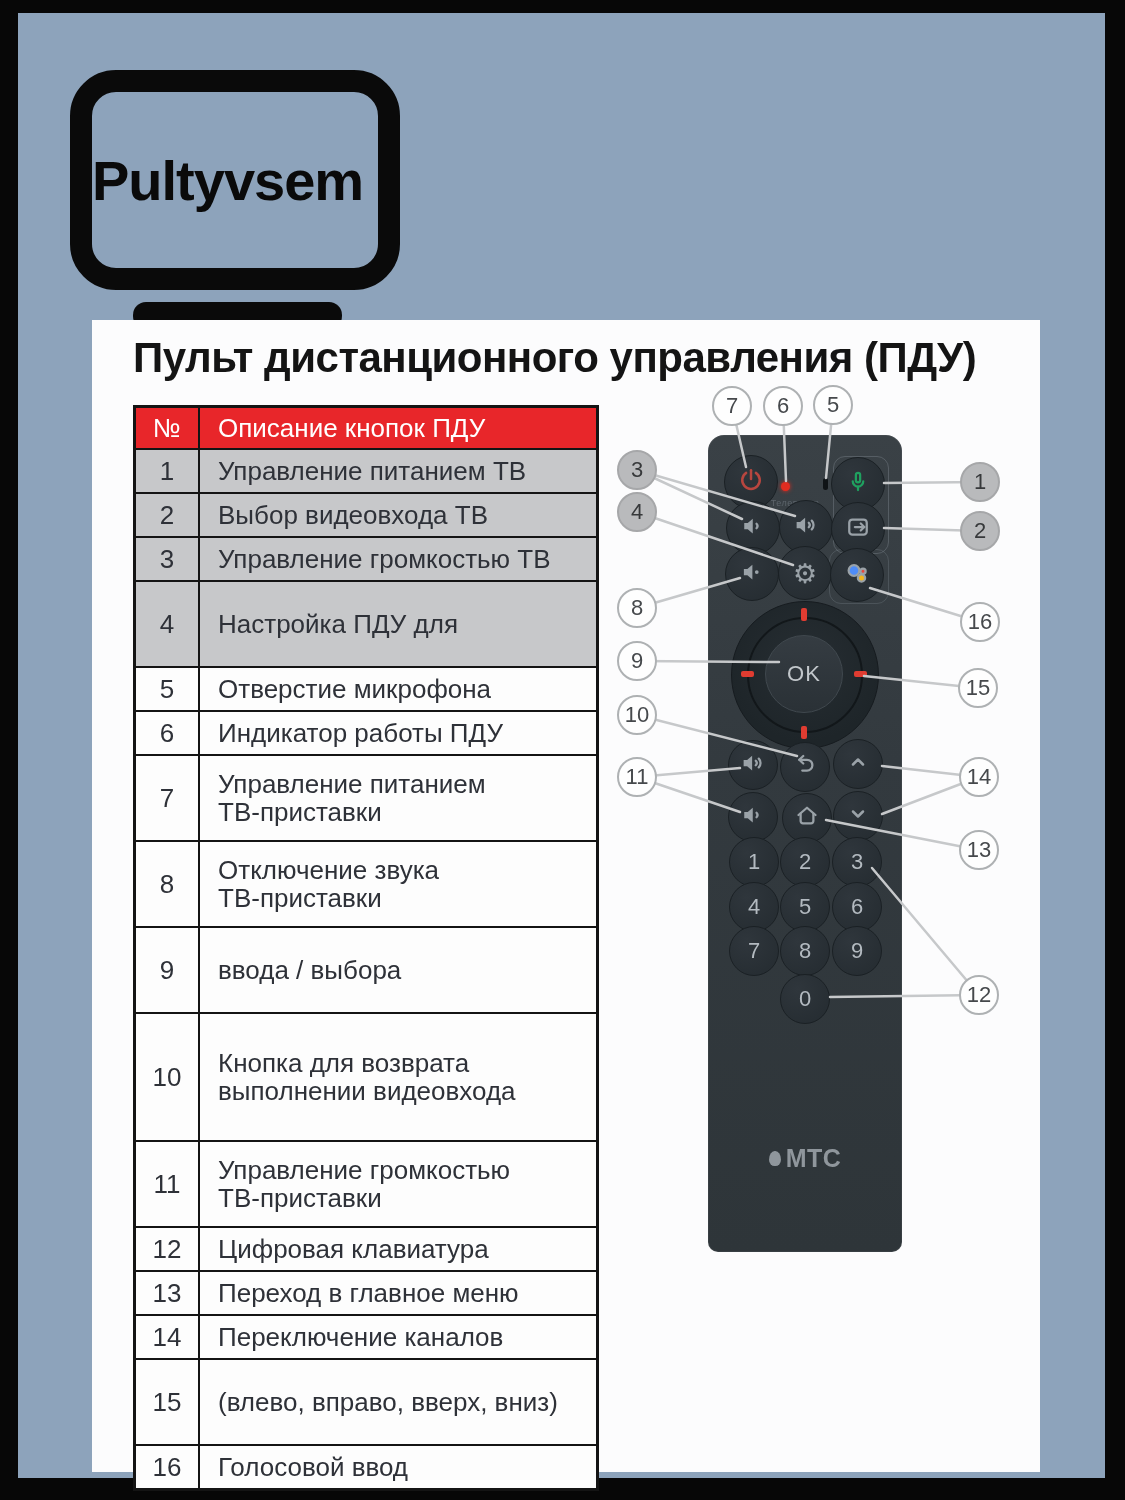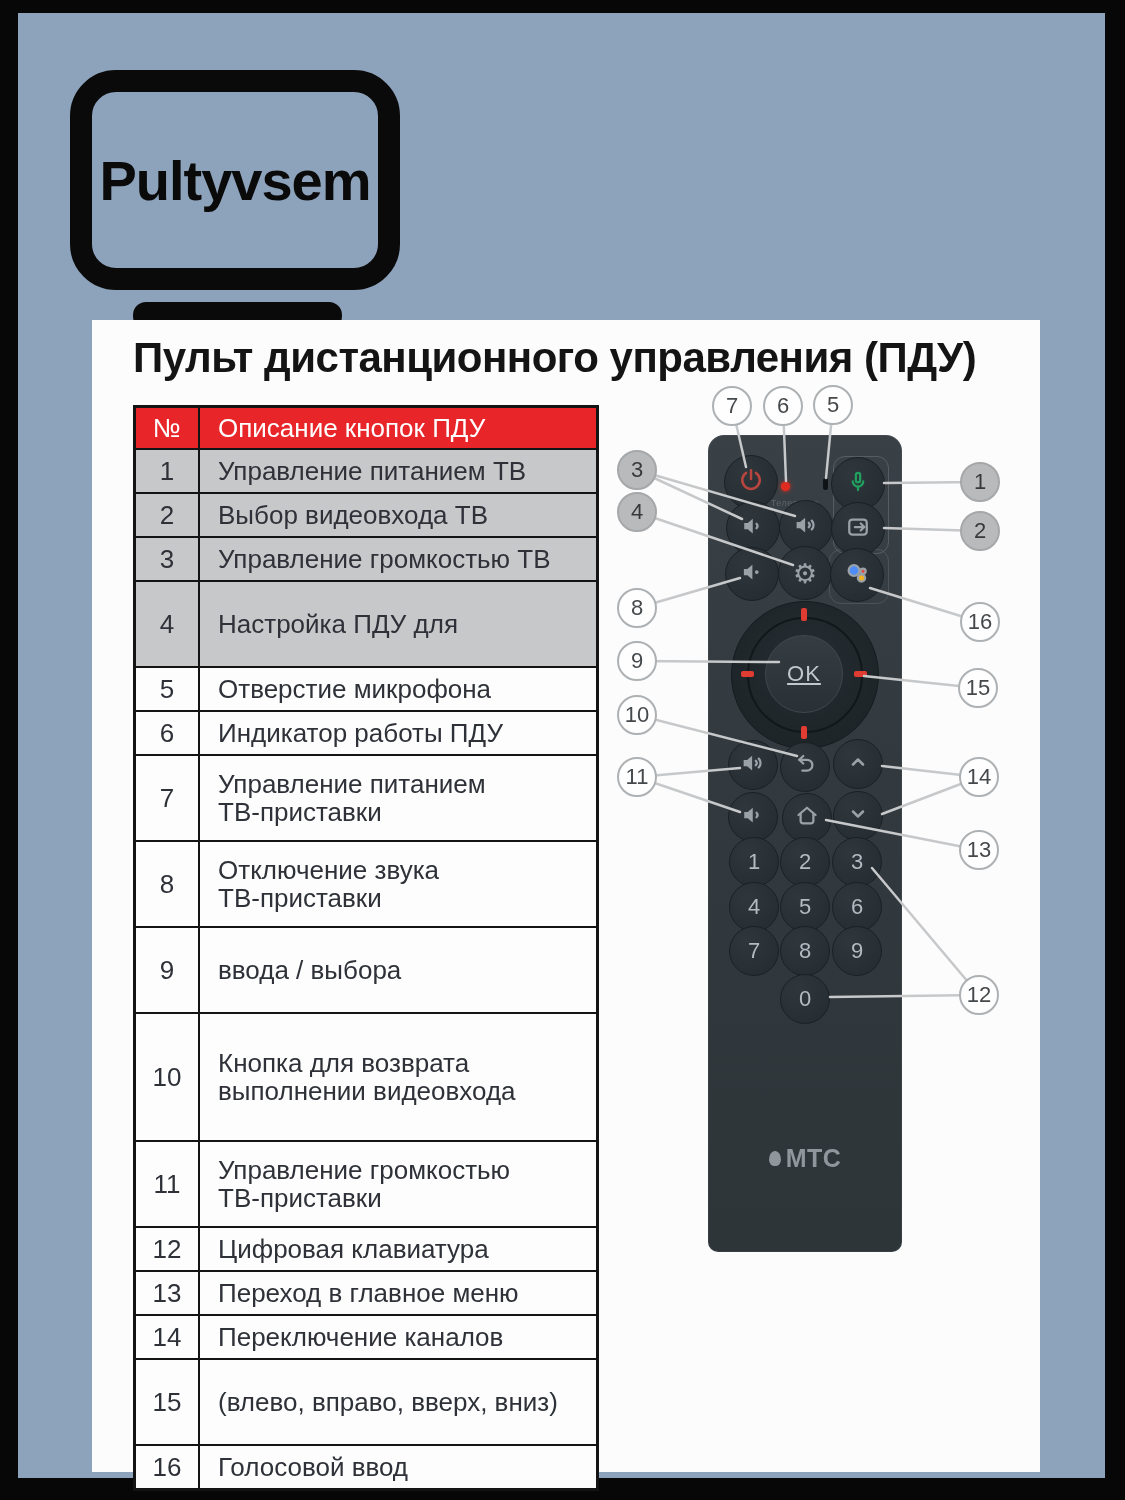--- a/index.html
+++ b/index.html
@@ -5,21 +5,21 @@
   html,body{margin:0;padding:0;}
   body{
     width:1125px;height:1500px;position:relative;background:#070707;
     font-family:"Liberation Sans","DejaVu Sans",sans-serif;overflow:hidden;
   }
   .abs{position:absolute;}
   
   #blue-panel{left:18px;top:13px;width:1087px;height:1465px;background:#8da3bb;}
   
   #logo-tv{left:70px;top:70px;width:286px;height:176px;border:22px solid #0a0a0a;border-radius:46px;
-    display:flex;align-items:center;justify-content:center;}
+    display:flex;align-items:center;justify-content:flex-start;}
   #logo-text{font-size:56px;font-weight:700;color:#0a0a0a;letter-spacing:-1px;}
   #logo-stand{left:133px;top:302px;width:209px;height:27px;background:#0a0a0a;border-radius:13px;}
   
   #content-sheet{left:92px;top:320px;width:948px;height:1152px;background:#fcfcfd;}
   #page-title{left:133px;top:334px;width:900px;font-size:42px;font-weight:700;color:#141414;letter-spacing:-0.5px;}
   
   #desc-table{left:133px;top:405px;width:460px;border:3px solid #141414;background:#fdfdfd;}
   .t-row{display:flex;border-top:2px solid #141414;align-items:stretch;}
   .t-row:first-child{border-top:none;}
   .t-num{width:62px;flex:0 0 62px;border-right:2px solid #141414;display:flex;align-items:center;justify-content:center;
@@ -48,21 +48,21 @@
   #tv-zone-outline{left:833px;top:456px;width:54px;height:96px;border:1px solid rgba(140,150,158,0.35);border-radius:12px;}
   #assist-zone-outline{left:829px;top:549px;width:58px;height:53px;border:1px solid rgba(140,150,158,0.25);border-radius:12px;}
   #tv-zone-label{left:760px;top:498px;width:70px;text-align:center;font-size:9px;color:#5c646b;letter-spacing:0.5px;}
   #settings-button span{font-size:27px;line-height:27px;font-family:"DejaVu Sans",sans-serif;}
   
   #ok-pad{left:731px;top:601px;width:146px;height:146px;border-radius:50%;
     background:radial-gradient(circle at 50% 42%,#272e33,#1e2529 70%);border:1px solid #161b1f;}
   #ok-ring{left:747px;top:617px;width:112px;height:112px;border-radius:50%;border:2px solid #12171a;}
   #ok-button{left:765px;top:635px;width:76px;height:76px;border-radius:50%;
     background:linear-gradient(180deg,#353c42,#2a3136);border:1px solid #40484e;
-    display:flex;align-items:center;justify-content:center;font-size:22px;letter-spacing:1px;color:#c2c7cb;text-decoration:underline;}
+    display:flex;align-items:center;justify-content:center;font-size:22px;letter-spacing:1px;color:#c2c7cb;}
   .pad-tick{position:absolute;background:#e03c31;border-radius:2px;}
   
   #mtc-logo{left:745px;top:1142px;width:120px;height:32px;display:flex;align-items:center;justify-content:center;gap:5px;}
   #mtc-egg{width:12px;height:15px;background:#8f969c;border-radius:50% 50% 50% 50%/62% 62% 45% 45%;}
   #mtc-text{font-size:25px;font-weight:700;color:#8f969c;letter-spacing:0.5px;}
   
   #callout-lines{left:0;top:0;pointer-events:none;}
   .callout{position:absolute;width:40px;height:40px;border-radius:50%;background:#fefefe;border:2px solid #aeb1b3;
     box-sizing:border-box;display:flex;align-items:center;justify-content:center;font-size:22px;color:#46494c;}
   .callout.gray{background:#b9babc;border-color:#a6a7a9;color:#37393b;}

